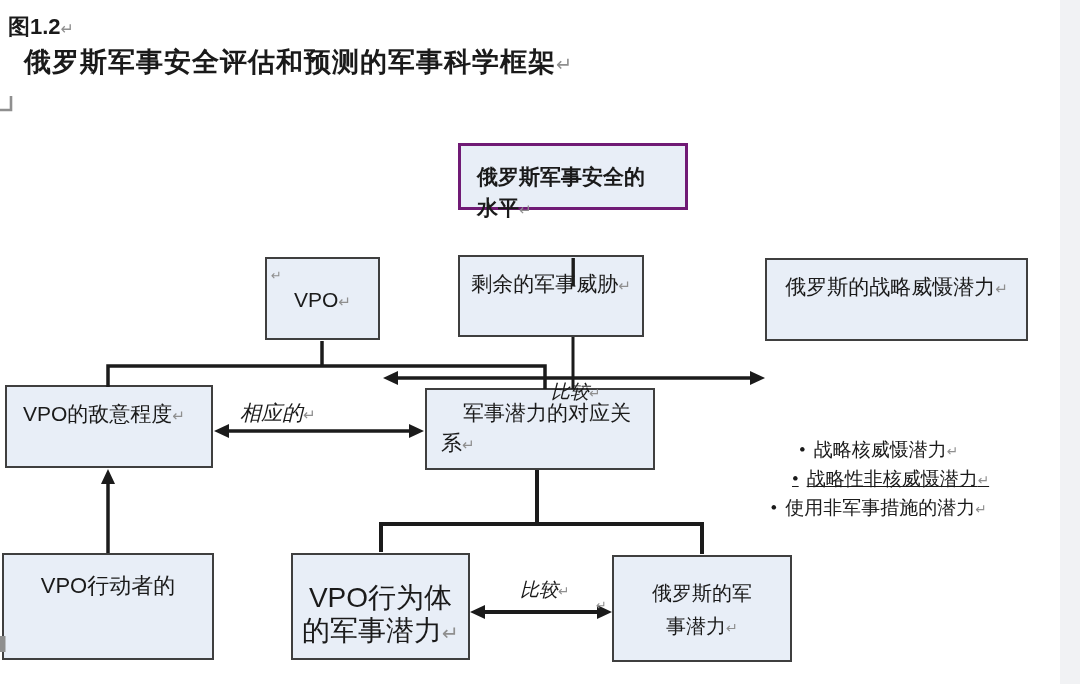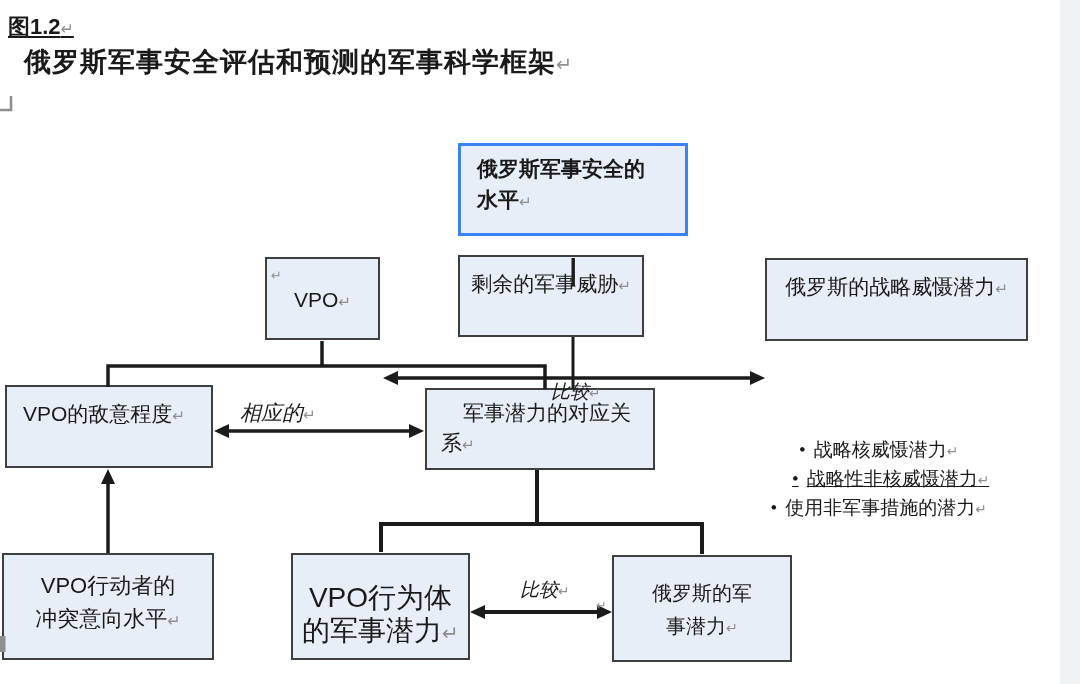--- a/index.html
+++ b/index.html
@@ -2,30 +2,30 @@
 <html><head>
 <meta charset="utf-8">
 <style>
   html,body{margin:0;padding:0;background:#ffffff;}
   #stage{
     position:relative;width:1080px;height:684px;background:#ffffff;overflow:hidden;
     font-family:"Liberation Serif", serif;color:#1a1a1a;
   }
   .abs{position:absolute;}
   
-  .title1{left:8px;top:12px;font-size:22px;font-weight:bold;font-family:"Liberation Sans", serif;text-decoration:underline;}
+  .title1{left:8px;top:12px;font-size:22px;font-weight:bold;font-family:"Liberation Sans", serif;}
   .title2{left:24px;top:44px;font-size:27px;font-weight:bold;letter-spacing:1px;}
   .ret{color:#8f8f8f;font-weight:normal;font-style:normal;font-size:0.72em;font-family:"DejaVu Sans", sans-serif;}
   
   .dbox{
     position:absolute;background:#e8eef7;border:2px solid #3f3f3f;box-sizing:border-box;
     font-size:20px;line-height:30px;z-index:2;
   }
-  .b-security{left:458px;top:143px;width:230px;height:93px;border:3px solid #3b82f6;
-    font-weight:bold;font-size:21px;line-height:31px;padding:8px 0 0 16px;}
+  .b-security{left:458px;top:143px;width:230px;height:67px;border:3px solid #701a75;
+    font-weight:bold;font-size:21px;line-height:31px;padding:16px 0 0 16px;}
   .b-vpo{left:265px;top:257px;width:115px;height:83px;text-align:center;padding-top:26px;
     font-size:21px;font-family:"Liberation Sans", serif;}
   .b-vpo .corner-ret{position:absolute;left:4px;top:2px;font-size:13px;}
   .b-residual{left:458px;top:255px;width:186px;height:82px;text-align:center;padding-top:12px;font-size:21px;}
   .b-deterrence{left:765px;top:258px;width:263px;height:83px;text-align:center;padding-top:12px;font-size:21px;}
   .b-hostility{left:5px;top:385px;width:208px;height:83px;padding:12px 0 0 16px;
     font-size:21px;font-family:"Liberation Sans", serif;}
   .b-correspond{left:425px;top:388px;width:230px;height:82px;padding:8px 14px 0 14px;
     font-size:21px;line-height:30px;}
   .b-correspond .line1{margin-left:22px;}
@@ -83,21 +83,20 @@
     <span>VPO的敌意程度</span><span class="ret">↵</span>
   </div>
 
   <div class="dbox b-correspond">
     <div class="line1">军事潜力的对应关</div>
     <div><span>系</span><span class="ret">↵</span></div>
   </div>
 
   <div class="dbox b-actors">
     <div>VPO行动者的</div>
-    <div><span>冲突意向水平</span><span class="ret">↵</span></div>
   </div>
 
   <div class="dbox b-vpopot">
     <div>VPO行为体</div>
     <div><span>的军事潜力</span><span class="ret">↵</span></div>
   </div>
 
   <div class="dbox b-ruspot">
     <div>俄罗斯的军</div>
     <div><span>事潜力</span><span class="ret">↵</span></div>

